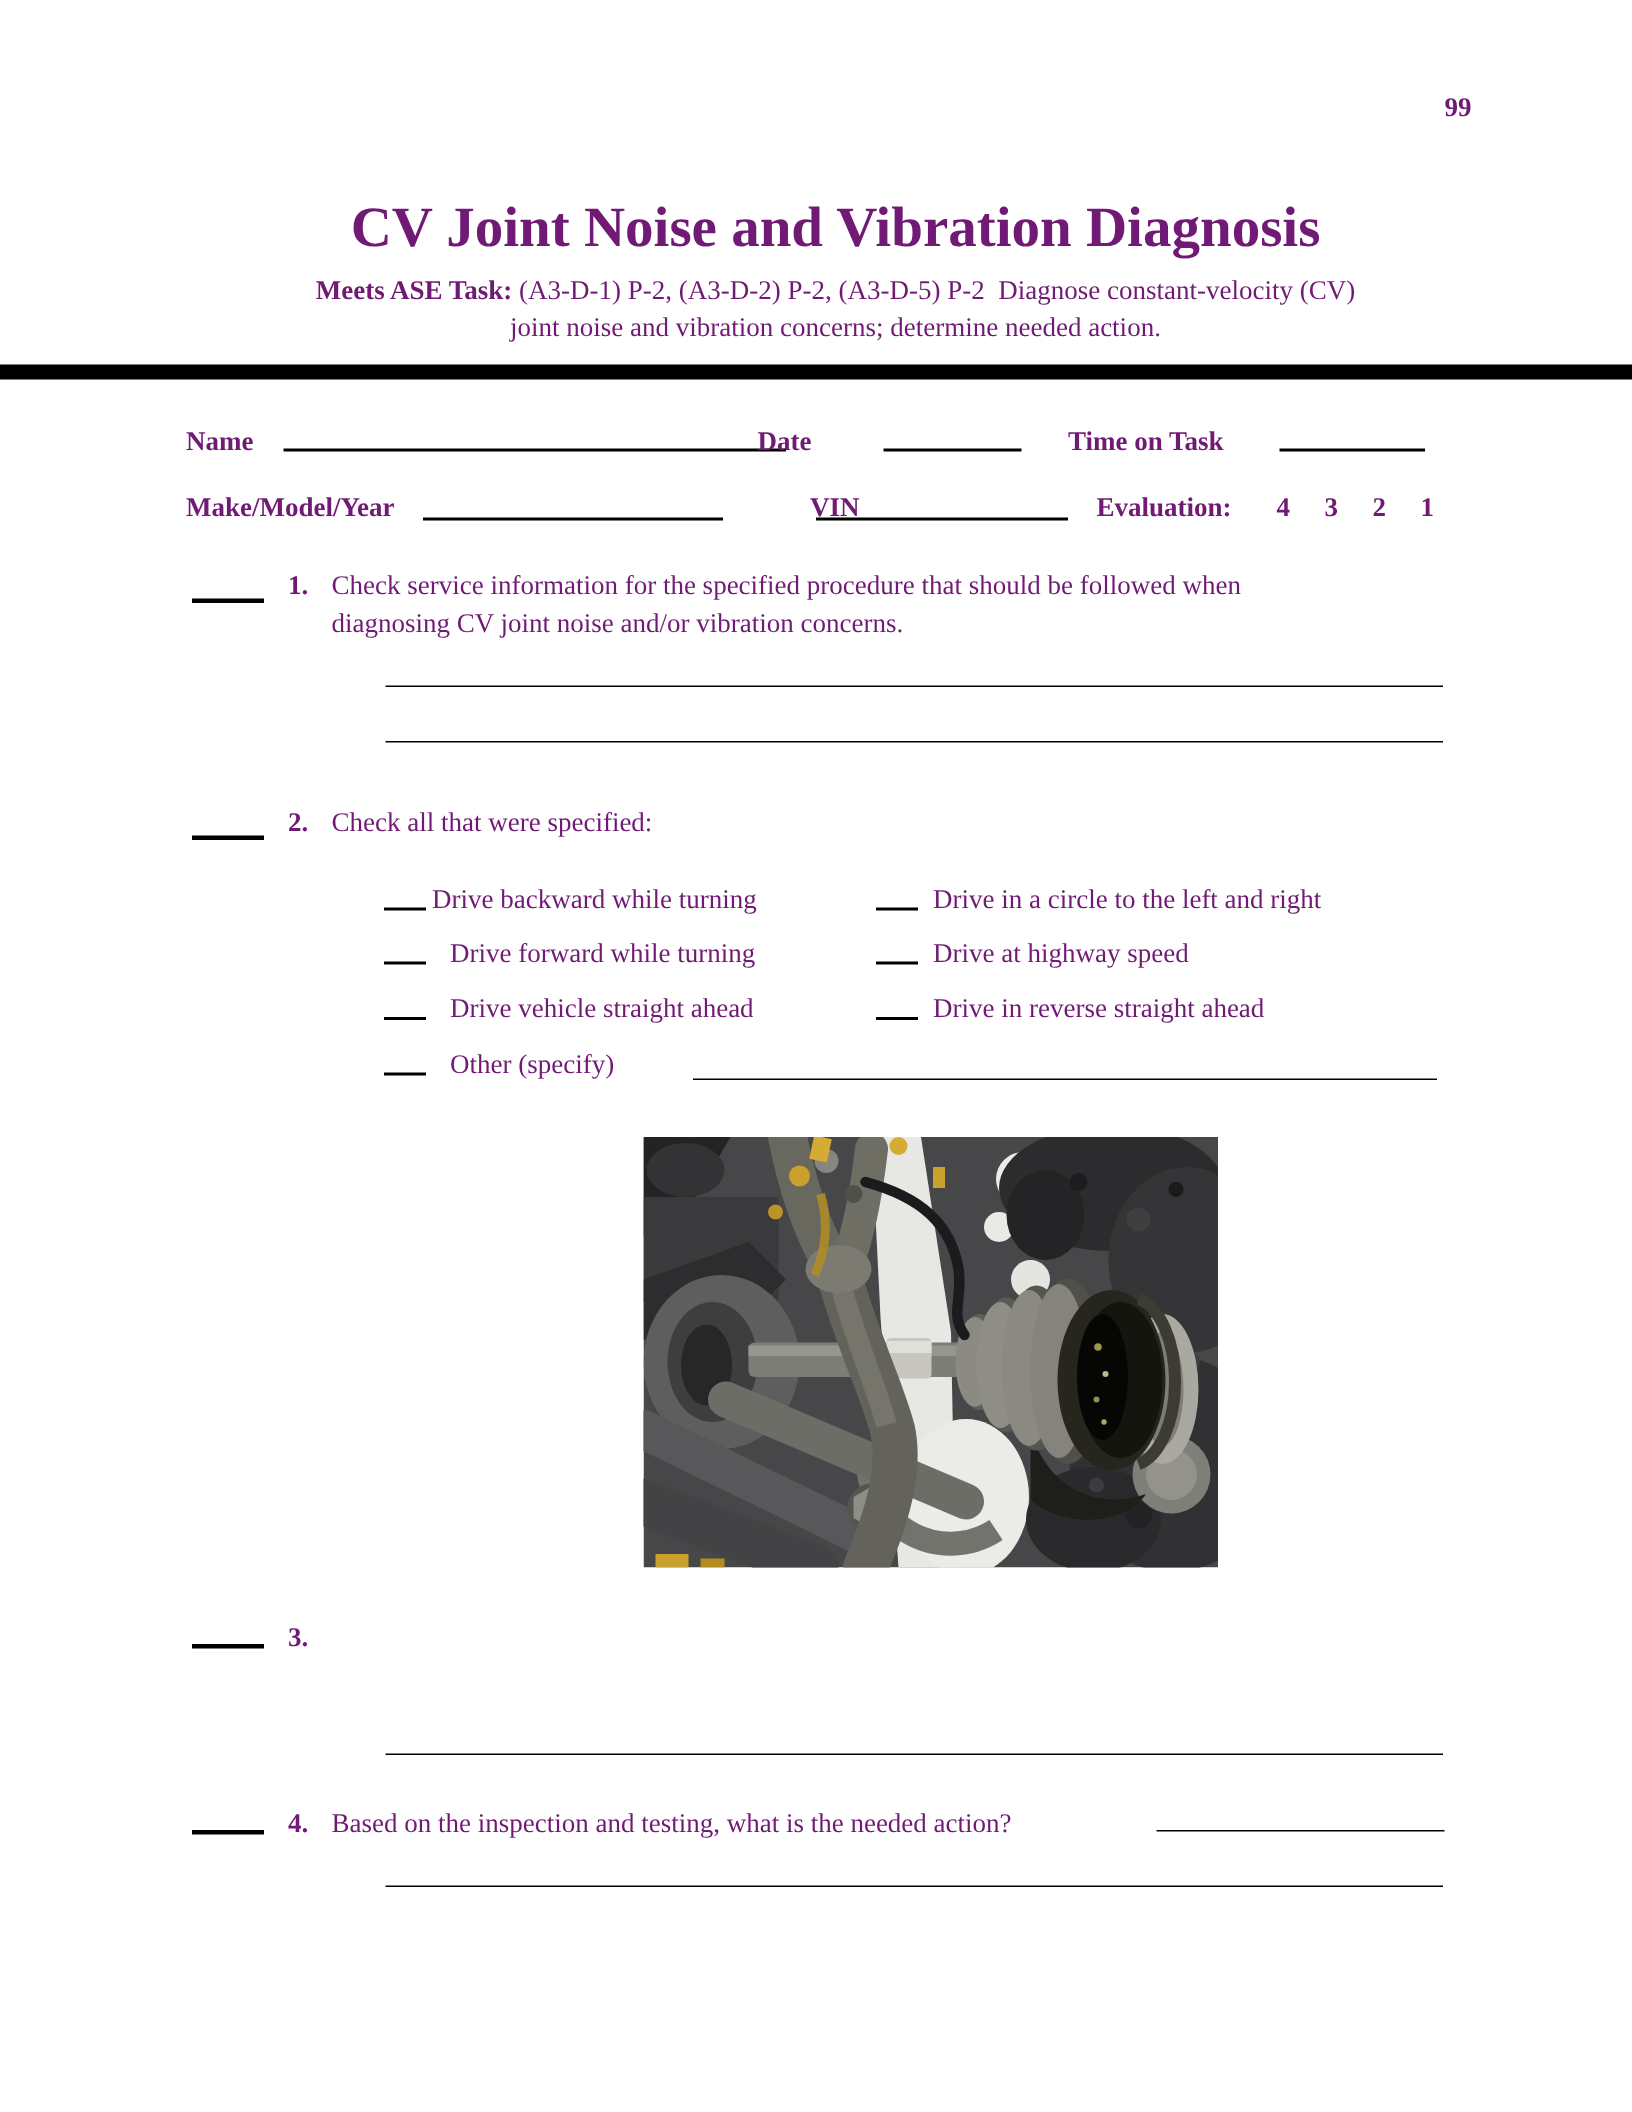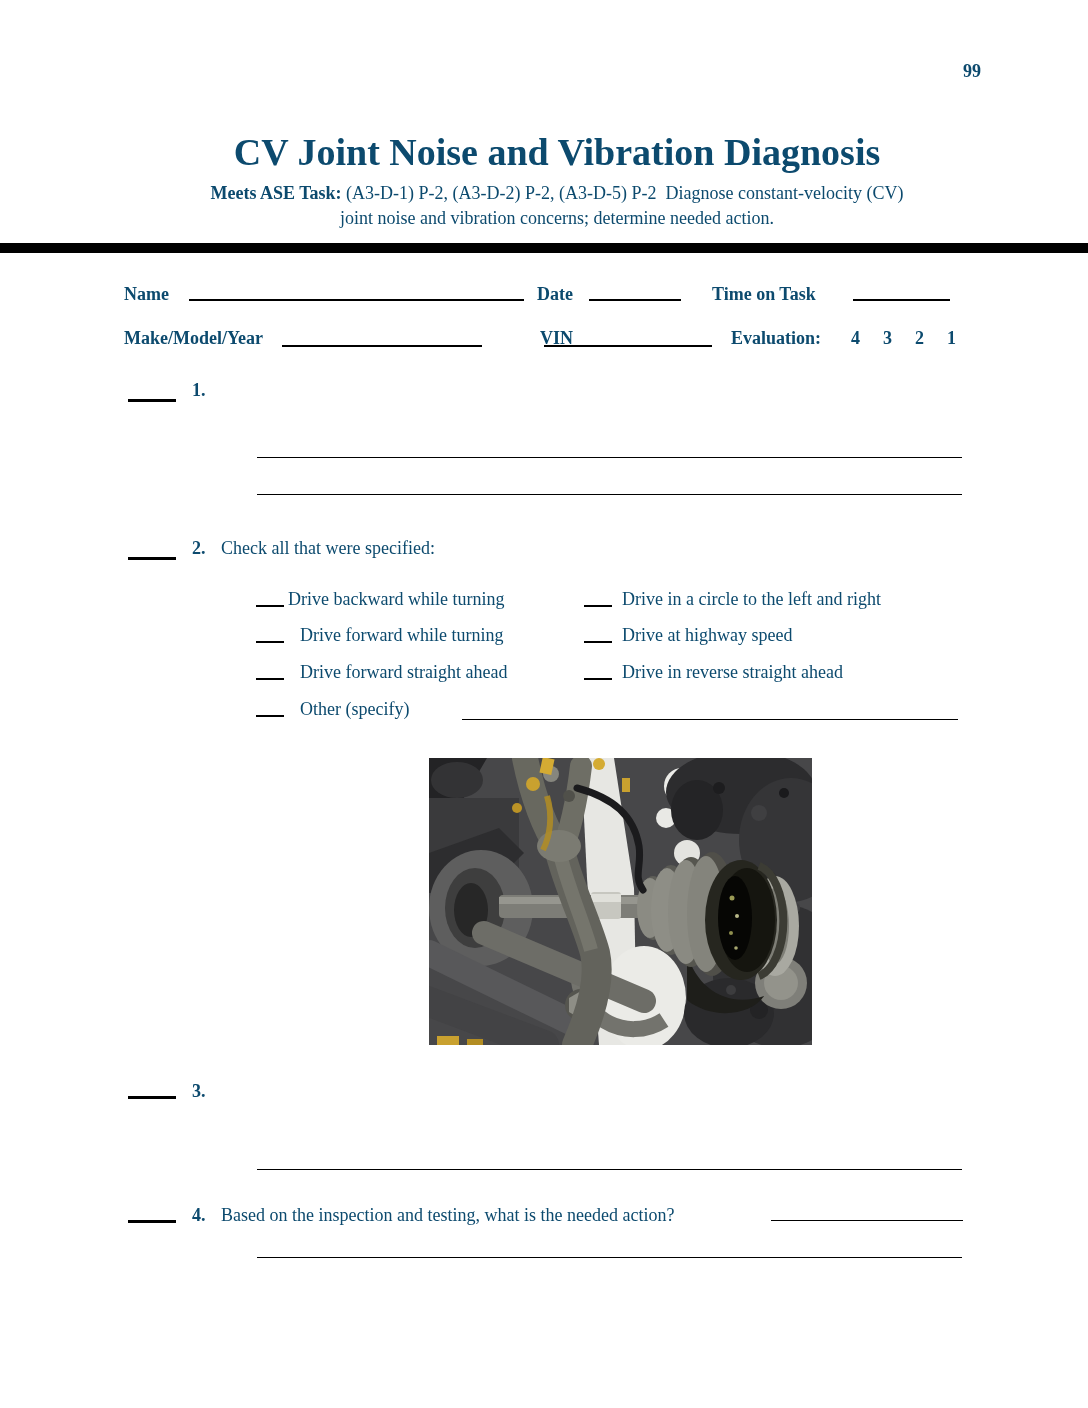--- a/index.html
+++ b/index.html
@@ -1,17 +1,17 @@
 <!DOCTYPE html>
 <html><head>
 <meta charset="utf-8">
 <style>
   html,body{margin:0;padding:0;background:#ffffff;}
   .page{position:relative;width:1088px;height:1408px;background:#fff;
-        font-family:"Liberation Serif",serif;color:#0c4a6e;overflow:hidden;}
+        font-family:"Liberation Serif",serif;color:#701a75;overflow:hidden;}
   .abs{position:absolute;}
   .b{font-weight:bold;}
   .t{font-size:18px;line-height:25px;}
   .title{font-size:38px;font-weight:bold;letter-spacing:0px;}
   .center{left:0;right:0;text-align:center;padding-left:26px;}
   .prewrap{white-space:pre-wrap;}
   .rule{position:absolute;height:0;border-top:1.5px solid #000;}
   .rule2{position:absolute;height:0;border-top:2px solid #000;}
   .blankline{position:absolute;height:0;border-top:3px solid #000;}
   .bar{position:absolute;background:#000;}
@@ -24,56 +24,58 @@
   <div class="abs t b" style="left:963px;top:59px;">99</div>
 
   <div class="abs center title" style="top:130px;">CV Joint Noise and Vibration Diagnosis</div>
   <div class="abs center t" style="top:181px;"><span class="b">Meets ASE Task:</span><span class="prewrap">&nbsp;(A3-D-1) P-2, (A3-D-2) P-2, (A3-D-5) P-2&nbsp; Diagnose constant-velocity (CV)</span></div>
   <div class="abs center t" style="top:206px;">joint noise and vibration concerns; determine needed action.</div>
 
   <div class="bar" style="left:0;top:243px;width:1088px;height:10px;"></div>
 
   <div class="abs t b" style="left:124px;top:282px;">Name</div>
   <div class="rule2" style="left:189px;top:299px;width:335px;"></div>
-  <div class="abs t b" style="left:537px;top:282px;text-align:right;">Date</div>
+  <div class="abs t b" style="left:505px;top:282px;text-align:right;">Date</div>
   <div class="rule2" style="left:589px;top:299px;width:92px;"></div>
   <div class="abs t b" style="left:712px;top:282px;">Time on Task</div>
   <div class="rule2" style="left:853px;top:299px;width:97px;"></div>
 
   <div class="abs t b" style="left:124px;top:326px;">Make/Model/Year</div>
   <div class="rule2" style="left:282px;top:345px;width:200px;"></div>
   <div class="abs t b" style="left:516px;top:326px;margin-left:24px;">VIN</div>
   <div class="rule2" style="left:544px;top:345px;width:168px;"></div>
   <div class="abs t b" style="left:731px;top:326px;">Evaluation:</div>
   <div class="abs t b" style="left:851px;top:326px;">4</div>
   <div class="abs t b" style="left:883px;top:326px;">3</div>
   <div class="abs t b" style="left:915px;top:326px;">2</div>
   <div class="abs t b" style="left:947px;top:326px;">1</div>
 
   <div class="blankline" style="left:128px;top:399px;width:48px;"></div>
   <div class="abs t b" style="left:192px;top:378px;">1.</div>
+  <div class="abs t prewrap" style="left:221px;top:378px;width:760px;">Check service information for the specified procedure that should be followed when
+diagnosing CV joint noise and/or vibration concerns.</div>
   <div class="rule" style="left:257px;top:457px;width:705px;"></div>
   <div class="rule" style="left:257px;top:494px;width:705px;"></div>
 
   <div class="blankline" style="left:128px;top:557px;width:48px;"></div>
   <div class="abs t b" style="left:192px;top:536px;">2.</div>
   <div class="abs t" style="left:221px;top:536px;">Check all that were specified:</div>
 
   <div class="rule2" style="left:256px;top:605px;width:28px;"></div>
   <div class="abs t" style="left:288px;top:587px;">Drive backward while turning</div>
   <div class="rule2" style="left:584px;top:605px;width:28px;"></div>
   <div class="abs t" style="left:622px;top:587px;">Drive in a circle to the left and right</div>
 
   <div class="rule2" style="left:256px;top:641px;width:28px;"></div>
   <div class="abs t" style="left:300px;top:623px;">Drive forward while turning</div>
   <div class="rule2" style="left:584px;top:641px;width:28px;"></div>
   <div class="abs t" style="left:622px;top:623px;">Drive at highway speed</div>
 
   <div class="rule2" style="left:256px;top:678px;width:28px;"></div>
-  <div class="abs t" style="left:300px;top:660px;">Drive forward straight ahead</div>
+  <div class="abs t" style="left:300px;top:660px;">Drive vehicle straight ahead</div>
   <div class="rule2" style="left:584px;top:678px;width:28px;"></div>
   <div class="abs t" style="left:622px;top:660px;">Drive in reverse straight ahead</div>
 
   <div class="rule2" style="left:256px;top:715px;width:28px;"></div>
   <div class="abs t" style="left:300px;top:697px;">Other (specify)</div>
   <div class="rule" style="left:462px;top:719px;width:496px;"></div>
 
   <div class="abs" style="left:429px;top:758px;width:383px;height:287px;">
     <svg viewBox="0 0 383 287" width="383" height="287" xmlns="http://www.w3.org/2000/svg">
       <rect width="383" height="287" fill="#474749"></rect>

